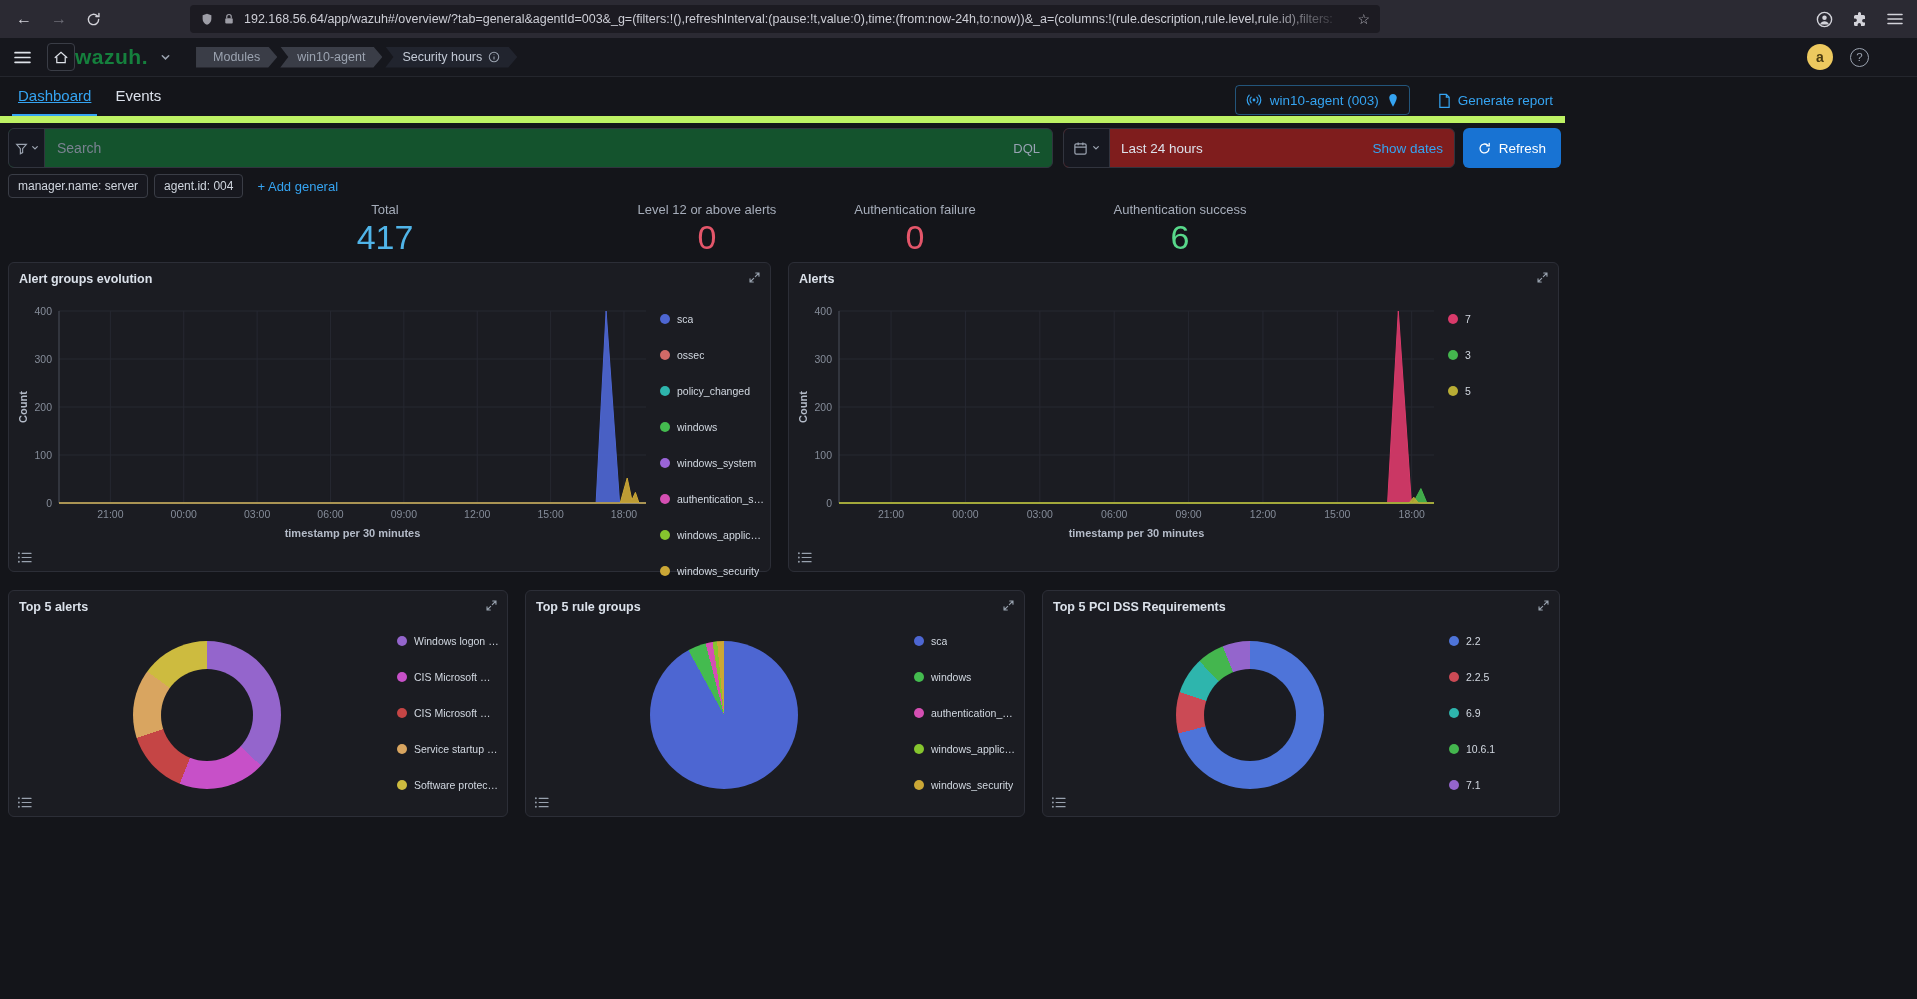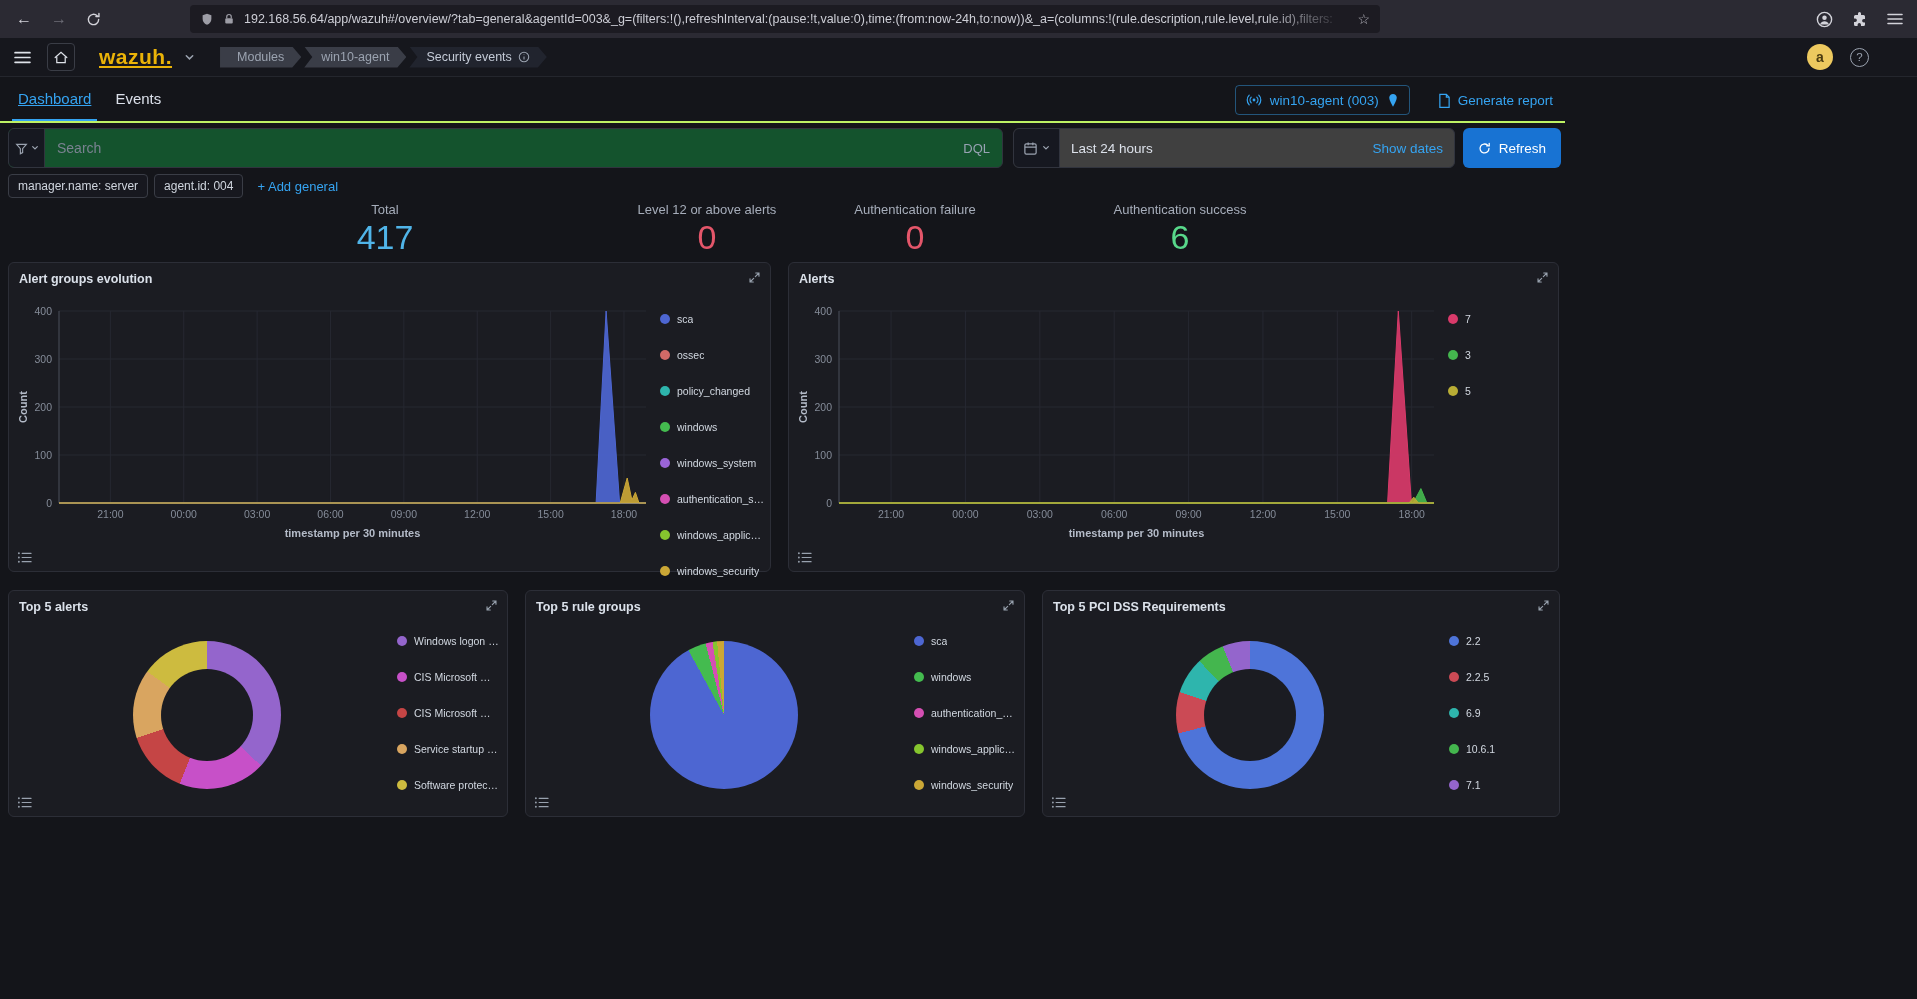--- a/index.html
+++ b/index.html
@@ -19,48 +19,48 @@
   .cicon.dim{color:#6e6e78;}
   .urlbar{position:absolute;left:190px;top:5px;width:1190px;height:28px;background:var(--chrome-field);border-radius:4px;display:flex;align-items:center;gap:9px;padding:0 10px;cursor:text;}
   .url{flex:1;color:#cdced6;font-size:12.5px;white-space:nowrap;overflow:hidden;-webkit-mask-image:linear-gradient(90deg,#000 92%,transparent 100%);mask-image:linear-gradient(90deg,#000 92%,transparent 100%);}
   .star{color:#b6b6bf;font-size:14px;cursor:pointer;}
   .chrome-right{position:absolute;right:14px;top:0;height:38px;display:flex;align-items:center;gap:19px;}
 
   
   .app-header{height:39px;background:#16171d;border-bottom:1px solid #24262d;display:flex;align-items:center;position:relative;}
   .burger{margin-left:14px;cursor:pointer;}
   .home-btn{margin-left:16px;width:28px;height:28px;border:1px solid #3a3d46;border-radius:4px;display:flex;align-items:center;justify-content:center;cursor:pointer;}
-  .logo{margin-left:24px;font-size:21px;font-weight:bold;color:#eab308;letter-spacing:.5px;cursor:pointer;text-decoration:underline;}
+  .logo{font-size:21px;font-weight:bold;color:#15803d;letter-spacing:.5px;cursor:pointer;}
   .logo-chev{margin-left:12px;cursor:pointer;}
   .breadcrumbs{margin-left:22px;display:flex;align-items:center;}
   .crumb{position:relative;display:inline-flex;align-items:center;gap:6px;height:21px;padding:0 17px;background:#3a3d47;color:#9ba3b0;font-size:12.5px;margin-left:3px;cursor:pointer;
          clip-path:polygon(0 0,calc(100% - 9px) 0,100% 50%,calc(100% - 9px) 100%,0 100%,8px 50%);}
   .crumb.first{clip-path:polygon(0 0,calc(100% - 9px) 0,100% 50%,calc(100% - 9px) 100%,0 100%);}
   .crumb.last{background:#21242e;color:#c3cad6;}
   .hdr-right{margin-left:auto;display:flex;align-items:center;gap:17px;margin-right:48px;}
   .avatar{width:26px;height:26px;border-radius:50%;background:#edc95f;color:#4a3b11;font-size:14px;font-weight:bold;display:flex;align-items:center;justify-content:center;cursor:pointer;}
   .help-btn{width:19px;height:19px;border:1.4px solid #9ba3b0;border-radius:50%;color:#9ba3b0;font-size:11.5px;display:flex;align-items:center;justify-content:center;cursor:pointer;}
 
   
   .app-content{width:1565px;position:relative;}
 
-  .tab-bar{height:46px;display:flex;align-items:stretch;position:relative;border-bottom:2px solid #bef264;}
+  .tab-bar{height:46px;display:flex;align-items:stretch;position:relative;border-bottom:7px solid #bef264;}
   .tab{margin-left:12px;padding:0 6px;font-size:15px;display:flex;align-items:center;color:#dbe0ea;cursor:pointer;border-bottom:2px solid transparent;}
   .tab.active{color:var(--link);border-bottom-color:var(--link);text-decoration:underline;}
   .tab-right{position:absolute;right:12px;top:0;height:46px;display:flex;align-items:center;gap:28px;}
   .agent-pill{height:30px;border:1px solid rgba(53,164,242,.45);border-radius:4px;display:flex;align-items:center;gap:8px;padding:0 10px;color:var(--link);font-size:13.5px;cursor:pointer;}
   .gen-report{display:flex;align-items:center;gap:7px;color:var(--link);font-size:13.5px;cursor:pointer;}
 
   .toolbar{margin:5px 4px 0 8px;height:40px;display:flex;align-items:stretch;}
   .search-shell{flex:1;display:flex;border:1px solid var(--border);border-radius:6px;background:#14532d;overflow:hidden;}
   .sq-btn{width:36px;background:#161820;border-right:1px solid var(--border);display:flex;align-items:center;justify-content:center;gap:3px;cursor:pointer;}
   .search-input{flex:1;background:transparent;border:none;outline:none;color:var(--text);font-size:14px;padding:0 12px;font-family:"Liberation Sans",sans-serif;}
   .search-input::placeholder{color:#7a8291;}
   .dql{display:flex;align-items:center;padding:0 12px;color:#98a2b3;font-size:13px;cursor:pointer;}
-  .time-shell{width:442px;margin-left:10px;display:flex;border:1px solid var(--border);border-radius:6px;background:#404040;overflow:hidden;}
+  .time-shell{width:392px;margin-left:10px;display:flex;border:1px solid var(--border);border-radius:6px;background:#7f1d1d;overflow:hidden;}
   .cal-btn{width:46px;background:#161820;border-right:1px solid var(--border);display:flex;align-items:center;justify-content:center;gap:4px;cursor:pointer;}
   .time-field{flex:1;display:flex;align-items:center;padding:0 11px;cursor:pointer;}
   .time-text{font-size:13.5px;color:var(--text);}
   .show-dates{margin-left:auto;color:var(--link);font-size:13.5px;cursor:pointer;}
   .refresh-btn{margin-left:8px;width:98px;background:var(--btn);border:none;border-radius:6px;color:#fff;font-size:13.5px;display:flex;align-items:center;justify-content:center;gap:8px;cursor:pointer;font-family:"Liberation Sans",sans-serif;}
 
   .filter-row{margin:6px 0 0 8px;height:24px;display:flex;align-items:center;gap:2px;}
   .filter-pill{height:24px;padding:0 9px;background:#17181f;border:1px solid #3a3d46;border-radius:4px;color:#cfd5de;font-size:12px;display:inline-flex;align-items:center;cursor:pointer;}
   .add-filter{margin-left:12px;color:var(--link);font-size:13px;cursor:pointer;}
 
@@ -169,21 +169,21 @@
       </svg>
   </span>
   <div class="breadcrumbs">
       <span class="crumb first">
         <span>Modules</span>
       </span>
       <span class="crumb">
         <span>win10-agent</span>
       </span>
       <span class="crumb last">
-        <span>Security events</span>
+        <span>Security hours</span>
         <span style="display: inline-flex;">
           <svg width="12" height="12" viewBox="0 0 16 16" fill="none" stroke="#9ba3b0" stroke-width="1.4">
             <circle cx="8" cy="8" r="6.3"></circle>
             <path d="M8 7.2v4"></path>
             <circle cx="8" cy="4.6" r="0.6" fill="#9ba3b0" stroke="none"></circle>
           </svg>
         </span>
       </span>
     </div>
   <div class="hdr-right">

